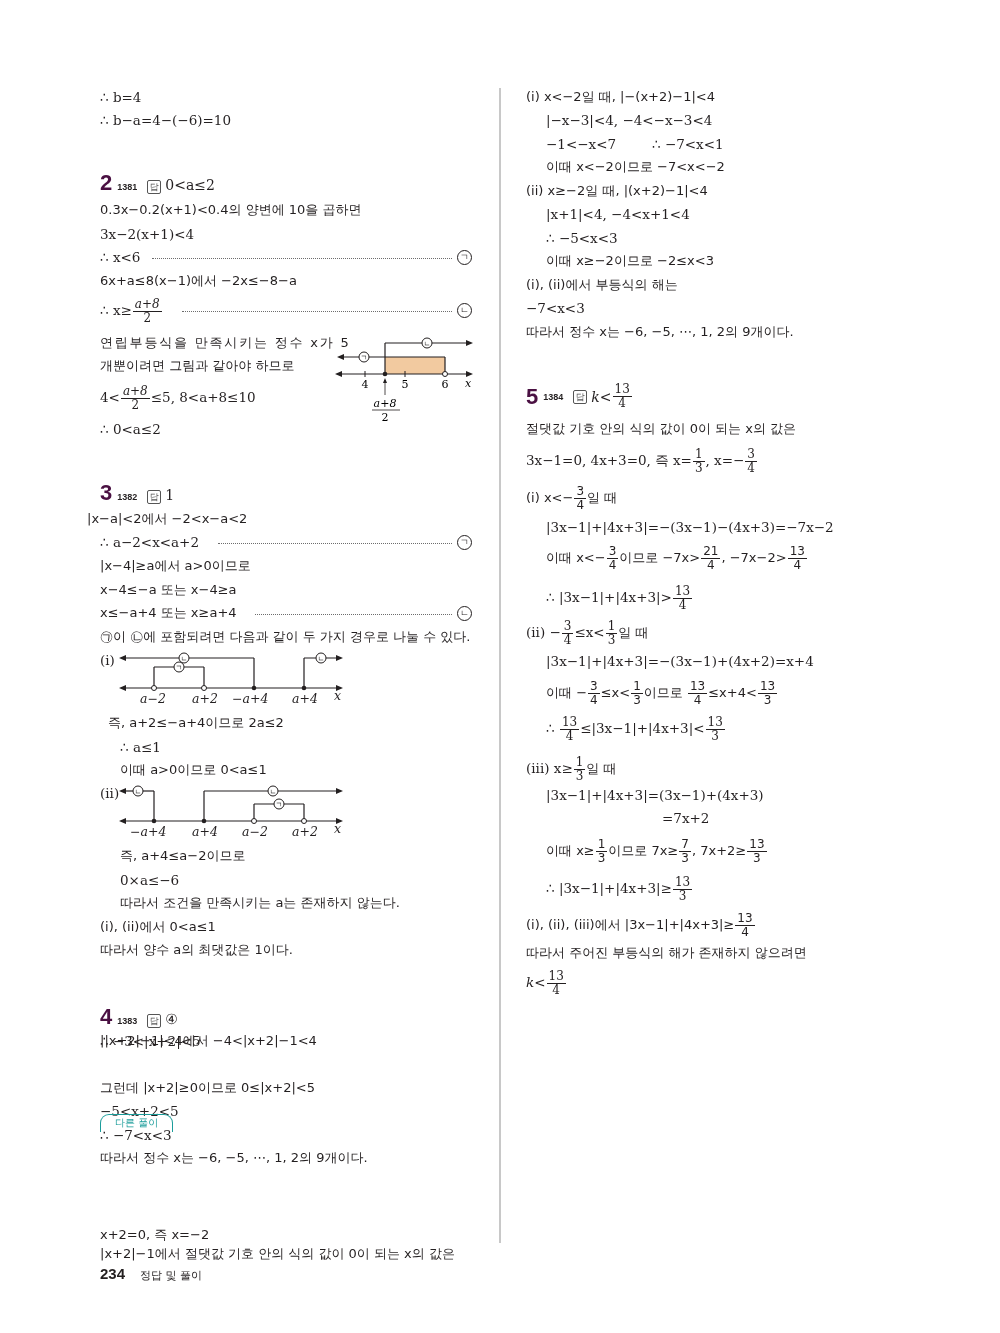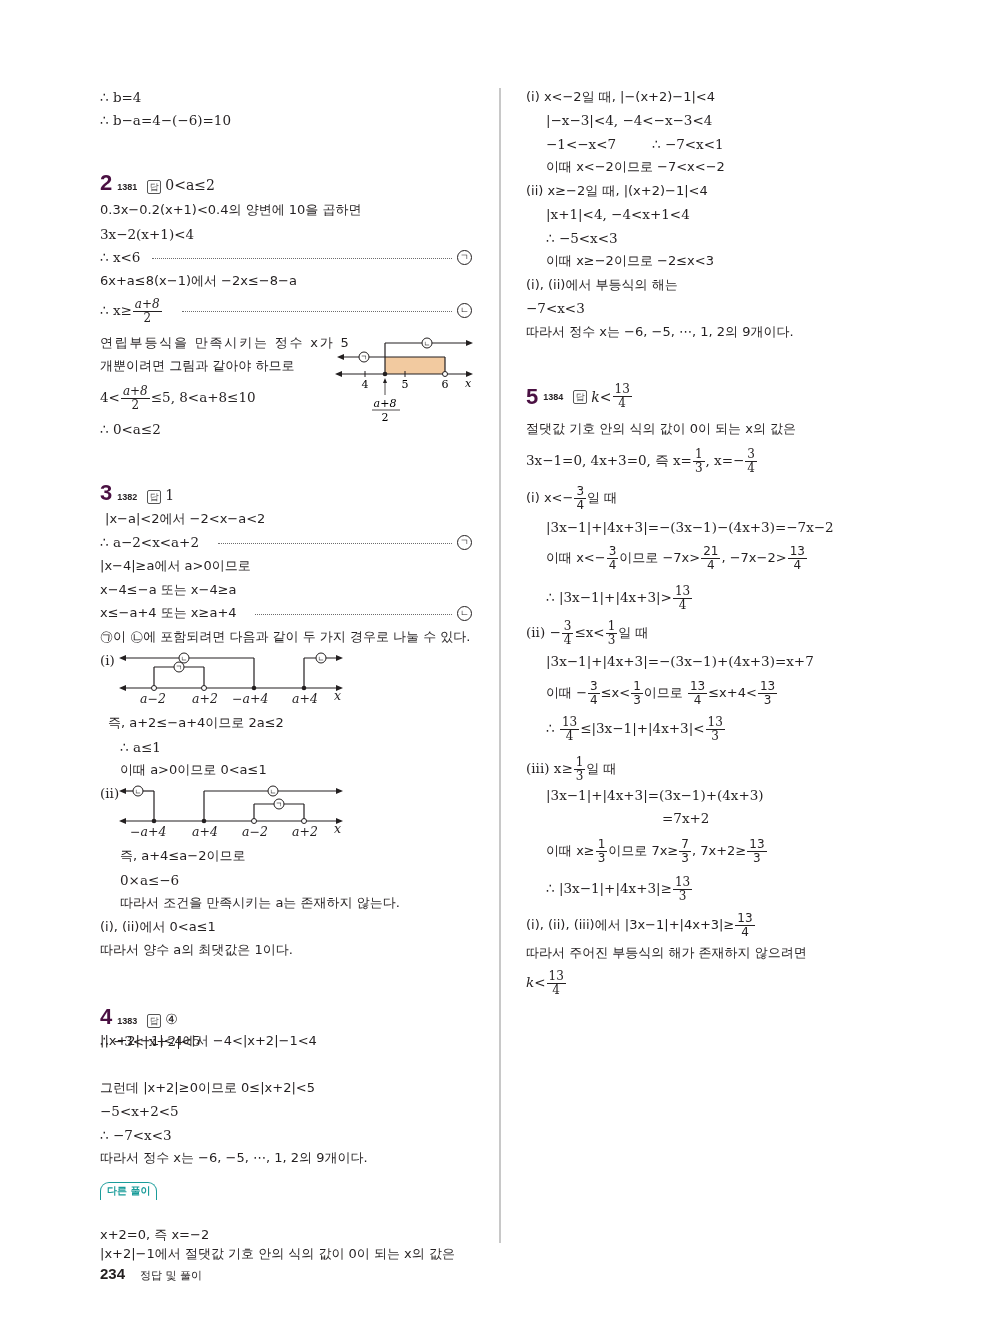--- a/index.html
+++ b/index.html
@@ -12,21 +12,21 @@
   .frac { display: inline-flex; flex-direction: column; align-items: center; vertical-align: middle; font-size: 12px; line-height: 13px; margin: 0 1px; }
   .frac .num { padding: 0 2px; border-bottom: 1px solid #231f20; }
   .frac .den { padding: 0 2px; }
   .dotfill { position: absolute; height: 0; border-top: 1.5px dotted #6d6d6d; }
   .circ { position: absolute; width: 15px; height: 15px; border: 1px solid #231f20; border-radius: 50%; font-family: "DejaVu Sans", sans-serif; font-size: 9px; line-height: 13px; text-align: center; }
   .qhead { position: absolute; white-space: nowrap; display: flex; align-items: baseline; }
   .qnum { font-family: "Liberation Sans", "DejaVu Sans", sans-serif; font-weight: bold; font-size: 22px; color: #4a1042; }
   .qid { font-family: "Liberation Sans", sans-serif; font-weight: bold; font-size: 9px; color: #231f20; margin-left: 5px; margin-right: 10px; }
   .ans-badge { display: inline-block; width: 14px; height: 14px; border: 1.3px solid #555; border-radius: 2px; font-family: "DejaVu Sans", sans-serif; font-size: 9px; line-height: 12px; text-align: center; color: #555; margin-right: 4px; vertical-align: middle; }
   .ans { font-size: 14px; }
-  .alt-badge { position: absolute; left: 100px; top: 1182px; font-family: "DejaVu Sans", sans-serif; font-weight: bold; font-size: 10px; color: #1a9c9a; border: 1.6px solid #1a9c9a; border-bottom: none; border-radius: 9px 9px 0 0; padding: 1px 6px 2px; }
+  .alt-badge { position: absolute; left: 100px; top: 1114px; font-family: "DejaVu Sans", sans-serif; font-weight: normal; font-size: 10px; color: #1a9c9a; border: 1.6px solid #1a9c9a; border-bottom: none; border-radius: 9px 9px 0 0; padding: 1px 14px 2px; }
   .footer-num { position: absolute; left: 100px; top: 1265px; font-family: "Liberation Sans", "DejaVu Sans", sans-serif; font-weight: bold; font-size: 15px; }
   .footer-label { position: absolute; left: 140px; top: 1268px; font-family: "DejaVu Sans", sans-serif; font-size: 11px; }
   svg text { font-family: "DejaVu Serif", serif; }
 </style>
 </head>
 <body>
 
 <div class="divider"></div>
 
 <div>
@@ -92,21 +92,21 @@
     <line x1="42" y1="80" x2="70" y2="80" stroke="#231f20" stroke-width="0.8"></line>
     <text x="55" y="91" font-size="11" text-anchor="middle">2</text>
   </svg>
 
   <div class="qhead" style="left:100px;top:480px">
     <span class="qnum">3</span>
     <span class="qid">1382</span>
     <span class="ans-badge">답</span>
     <span class="ans">1</span>
   </div>
-  <div class="line kr" style="left:105px;top:510px">|x−a|&lt;2에서 −2&lt;x−a&lt;2</div>
+  <div class="line kr" style="left:87px;top:510px">|x−a|&lt;2에서 −2&lt;x−a&lt;2</div>
   <div class="line" style="left:100px;top:533px">∴ a−2&lt;x&lt;a+2</div>
   <div class="dotfill" style="left:218px;top:543px;width:234px"></div>
   <div class="circ" style="left:457px;top:535px">ㄱ</div>
   <div class="line kr" style="left:100px;top:557px">|x−4|≥a에서 a&gt;0이므로</div>
   <div class="line kr" style="left:100px;top:581px">x−4≤−a 또는 x−4≥a</div>
   <div class="line kr" style="left:100px;top:604px">x≤−a+4 또는 x≥a+4</div>
   <div class="dotfill" style="left:255px;top:614px;width:197px"></div>
   <div class="circ" style="left:457px;top:606px">ㄴ</div>
   <div class="line kr" style="left:100px;top:628px">㉠이 ㉡에 포함되려면 다음과 같이 두 가지 경우로 나눌 수 있다.</div>
 
@@ -260,21 +260,21 @@
 
   <div class="line" style="left:526px;top:620px">
     <span>(ii) −</span><span class="frac">
         <span class="num">3</span>
         <span class="den">4</span>
       </span><span>≤x&lt;</span><span class="frac">
         <span class="num">1</span>
         <span class="den">3</span>
       </span><span class="kr">일 때</span>
   </div>
-  <div class="line" style="left:546px;top:652px">|3x−1|+|4x+3|=−(3x−1)+(4x+3)=x+7</div>
+  <div class="line" style="left:546px;top:652px">|3x−1|+|4x+3|=−(3x−1)+(4x+2)=x+4</div>
   <div class="line kr" style="left:546px;top:680px">
     <span>이때 −</span><span class="frac">
         <span class="num">3</span>
         <span class="den">4</span>
       </span><span>≤x&lt;</span><span class="frac">
         <span class="num">1</span>
         <span class="den">3</span>
       </span><span>이므로 </span><span class="frac">
         <span class="num">13</span>
         <span class="den">4</span>

